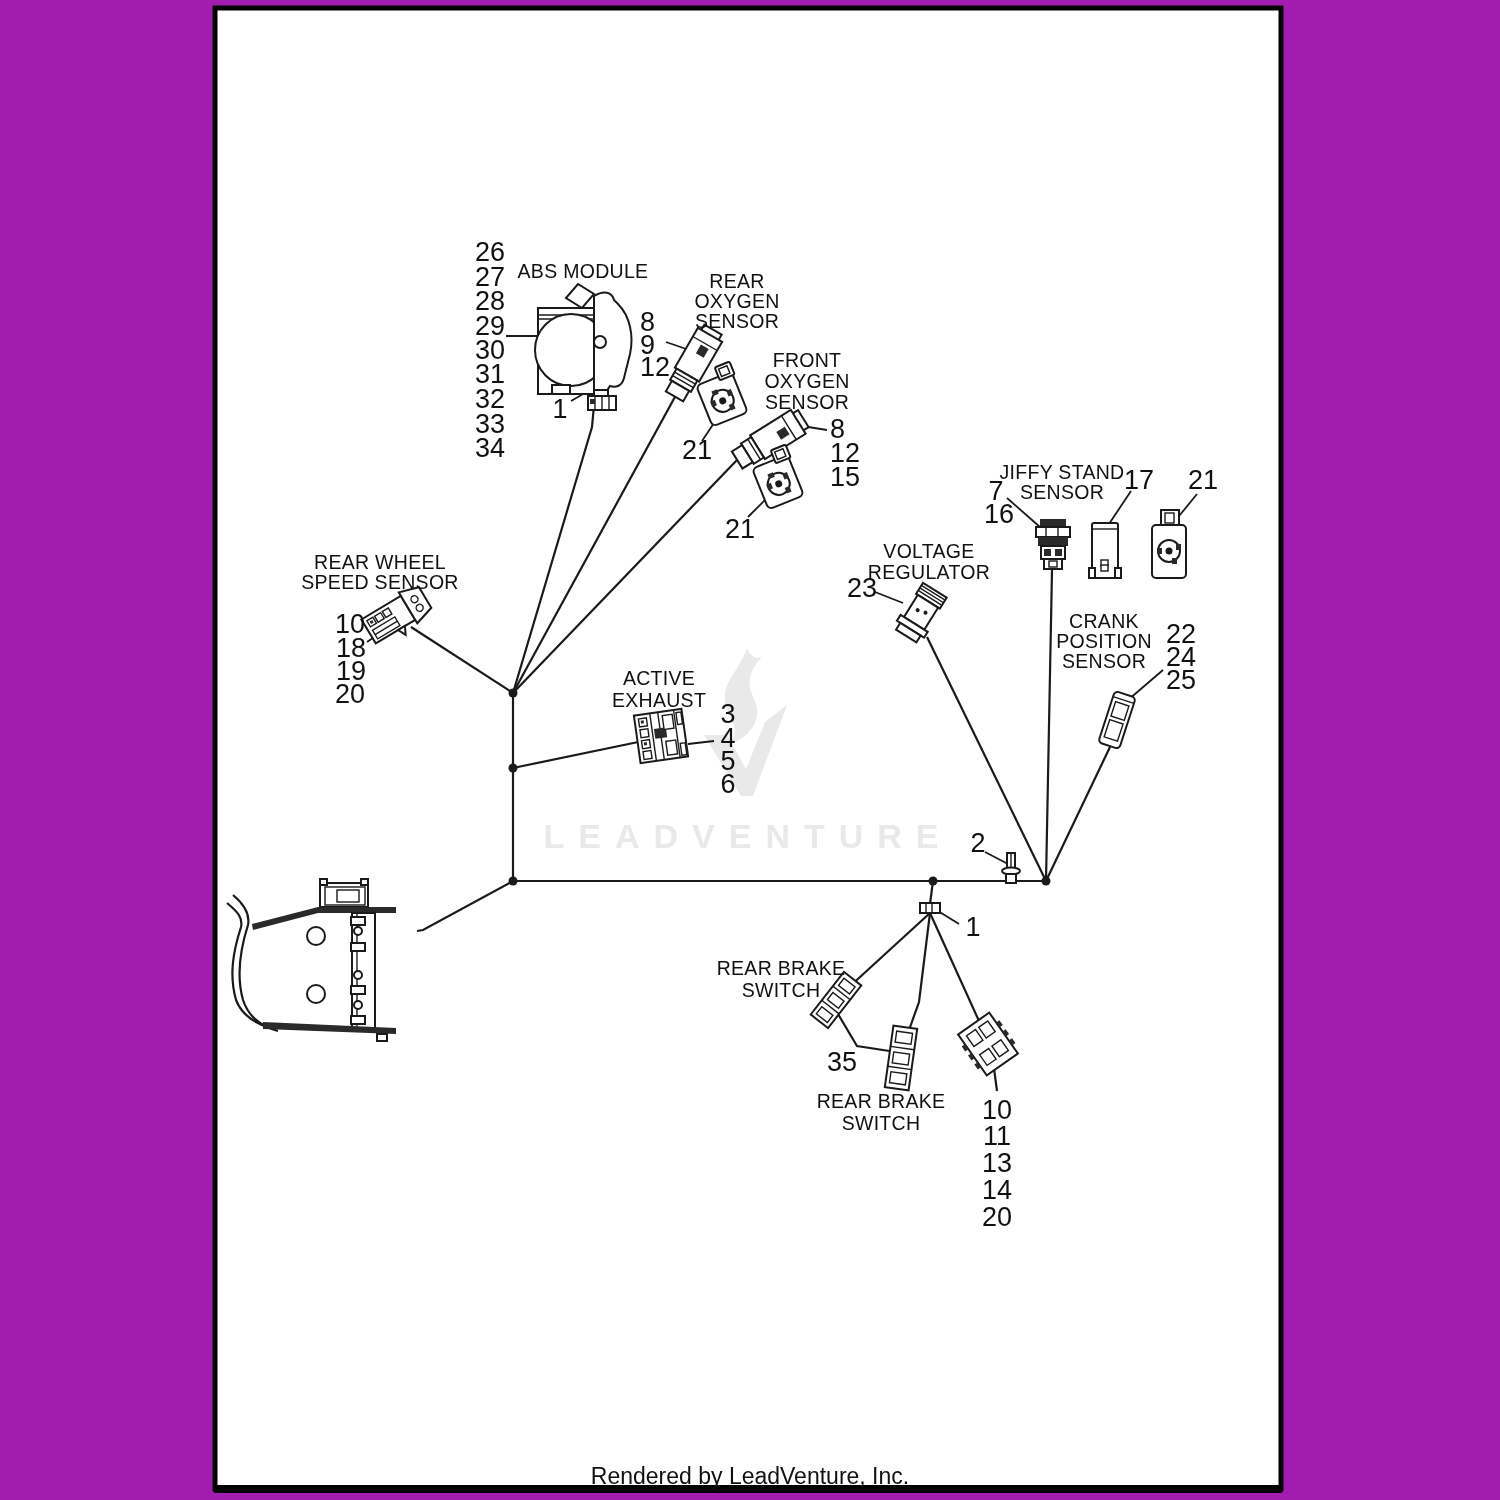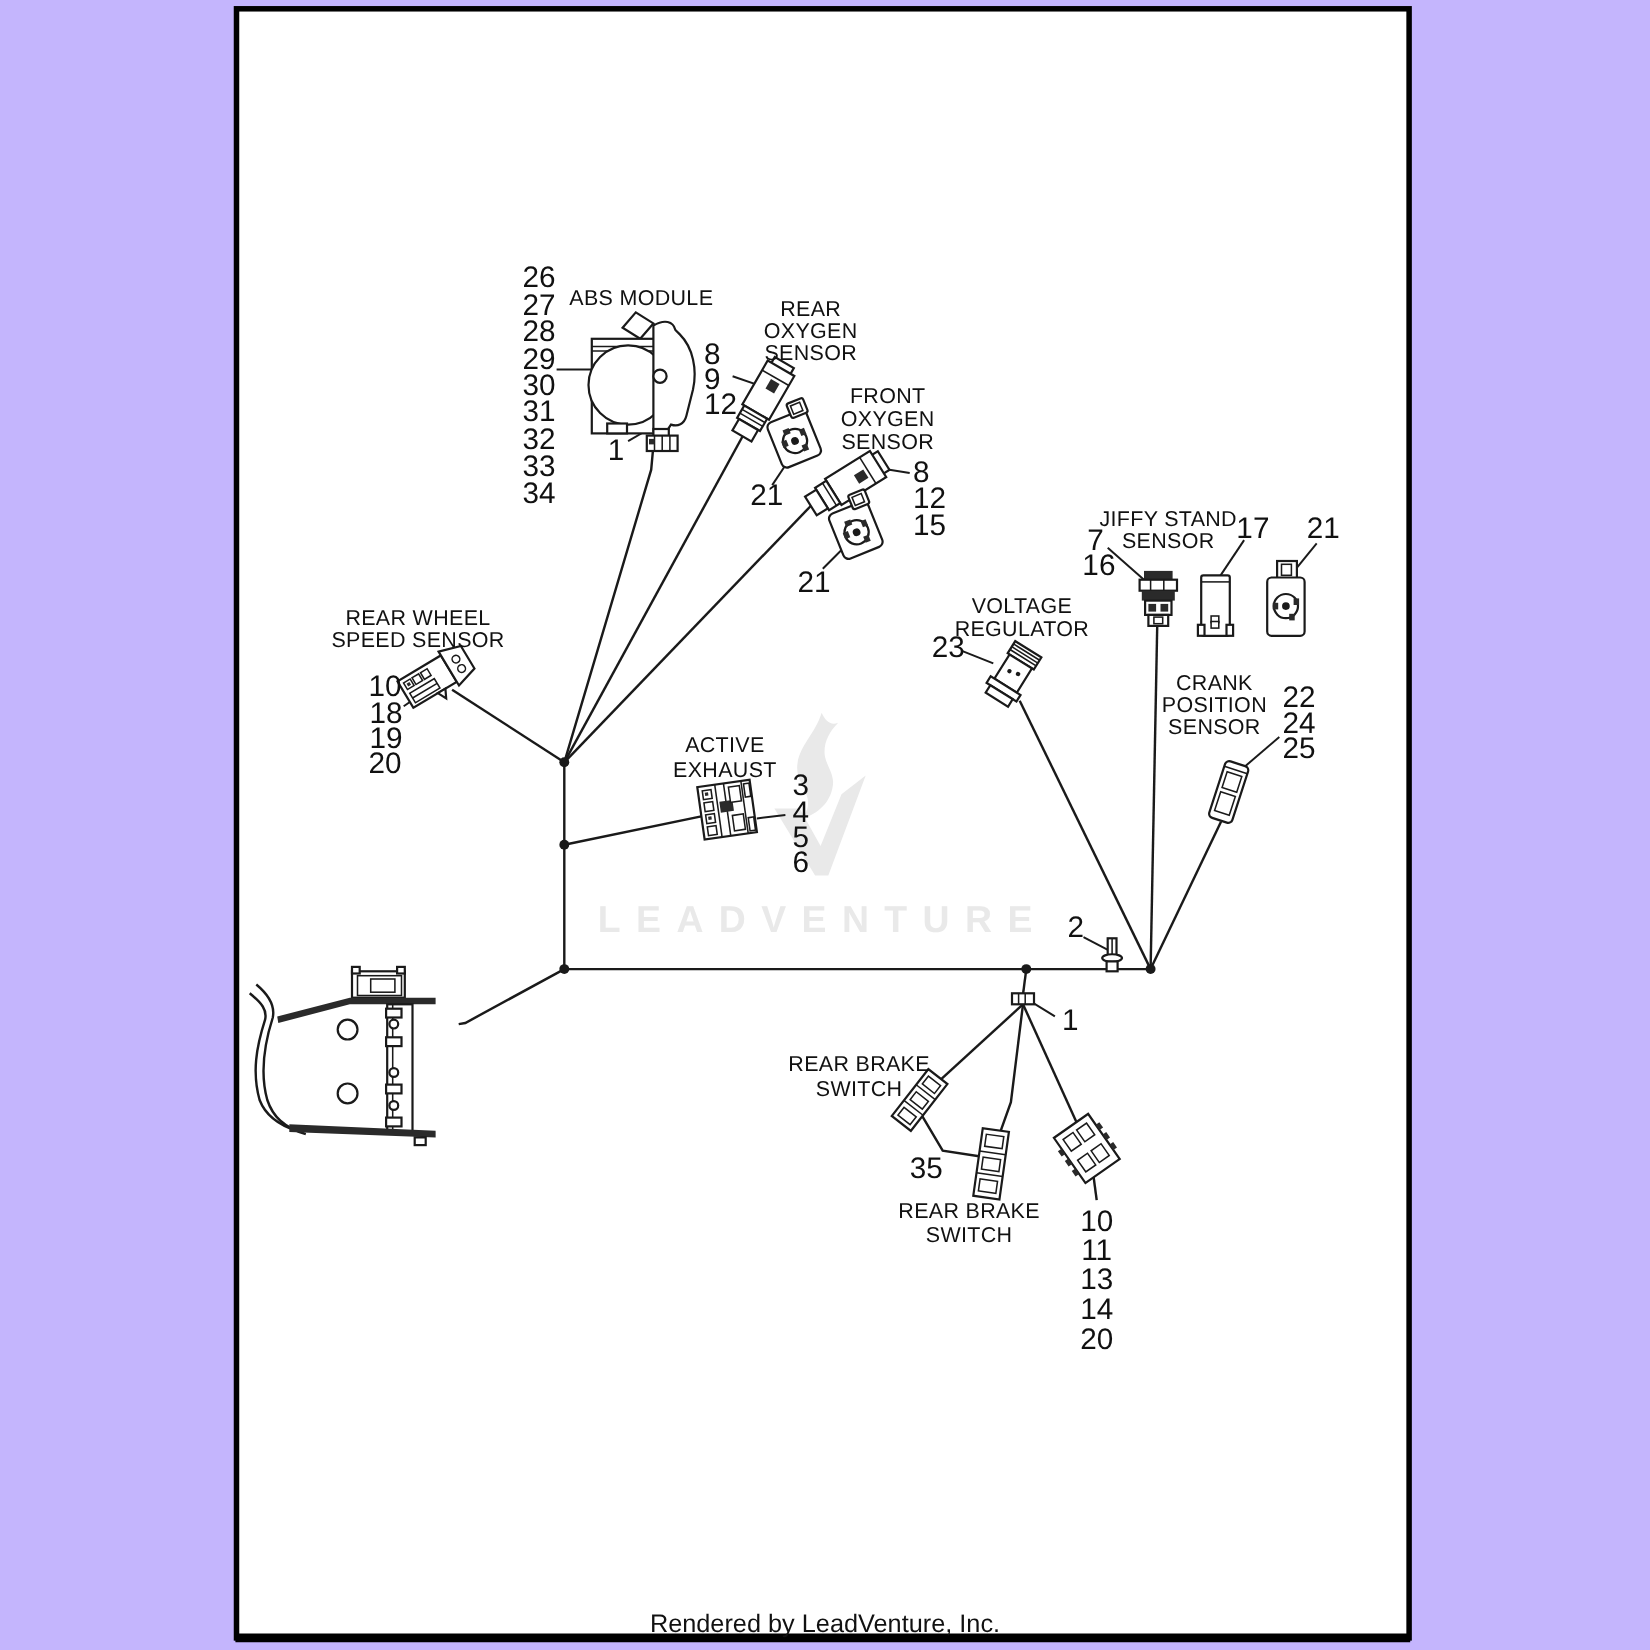--- a/index.html
+++ b/index.html
@@ -1,16 +1,16 @@
 <!DOCTYPE html>
 <html><head>
 <meta charset="utf-8">
 <style>
   html,body{margin:0;padding:0;background:#ffffff;}
-  .stage{position:relative;width:1500px;height:1500px;background:#c4b5fd;
+  .stage{position:relative;width:1500px;height:1500px;background:#a21caf;
          font-family:"Liberation Sans",sans-serif;}
   svg{position:absolute;left:0;top:0;}
   text{fill:#111111;dominant-baseline:central;}
   .num{font-size:27px;text-anchor:middle;}
   .nums{font-size:27px;text-anchor:start;}
   .lbl{font-size:19.5px;text-anchor:middle;letter-spacing:.3px;}
   .ln{stroke:#1a1a1a;stroke-width:2.2;fill:none;}
   .ld{stroke:#1a1a1a;stroke-width:1.8;fill:none;}
   .pt{stroke:#1a1a1a;stroke-width:2;fill:#ffffff;}
   .ptt{stroke:#1a1a1a;stroke-width:1.4;fill:#ffffff;}

